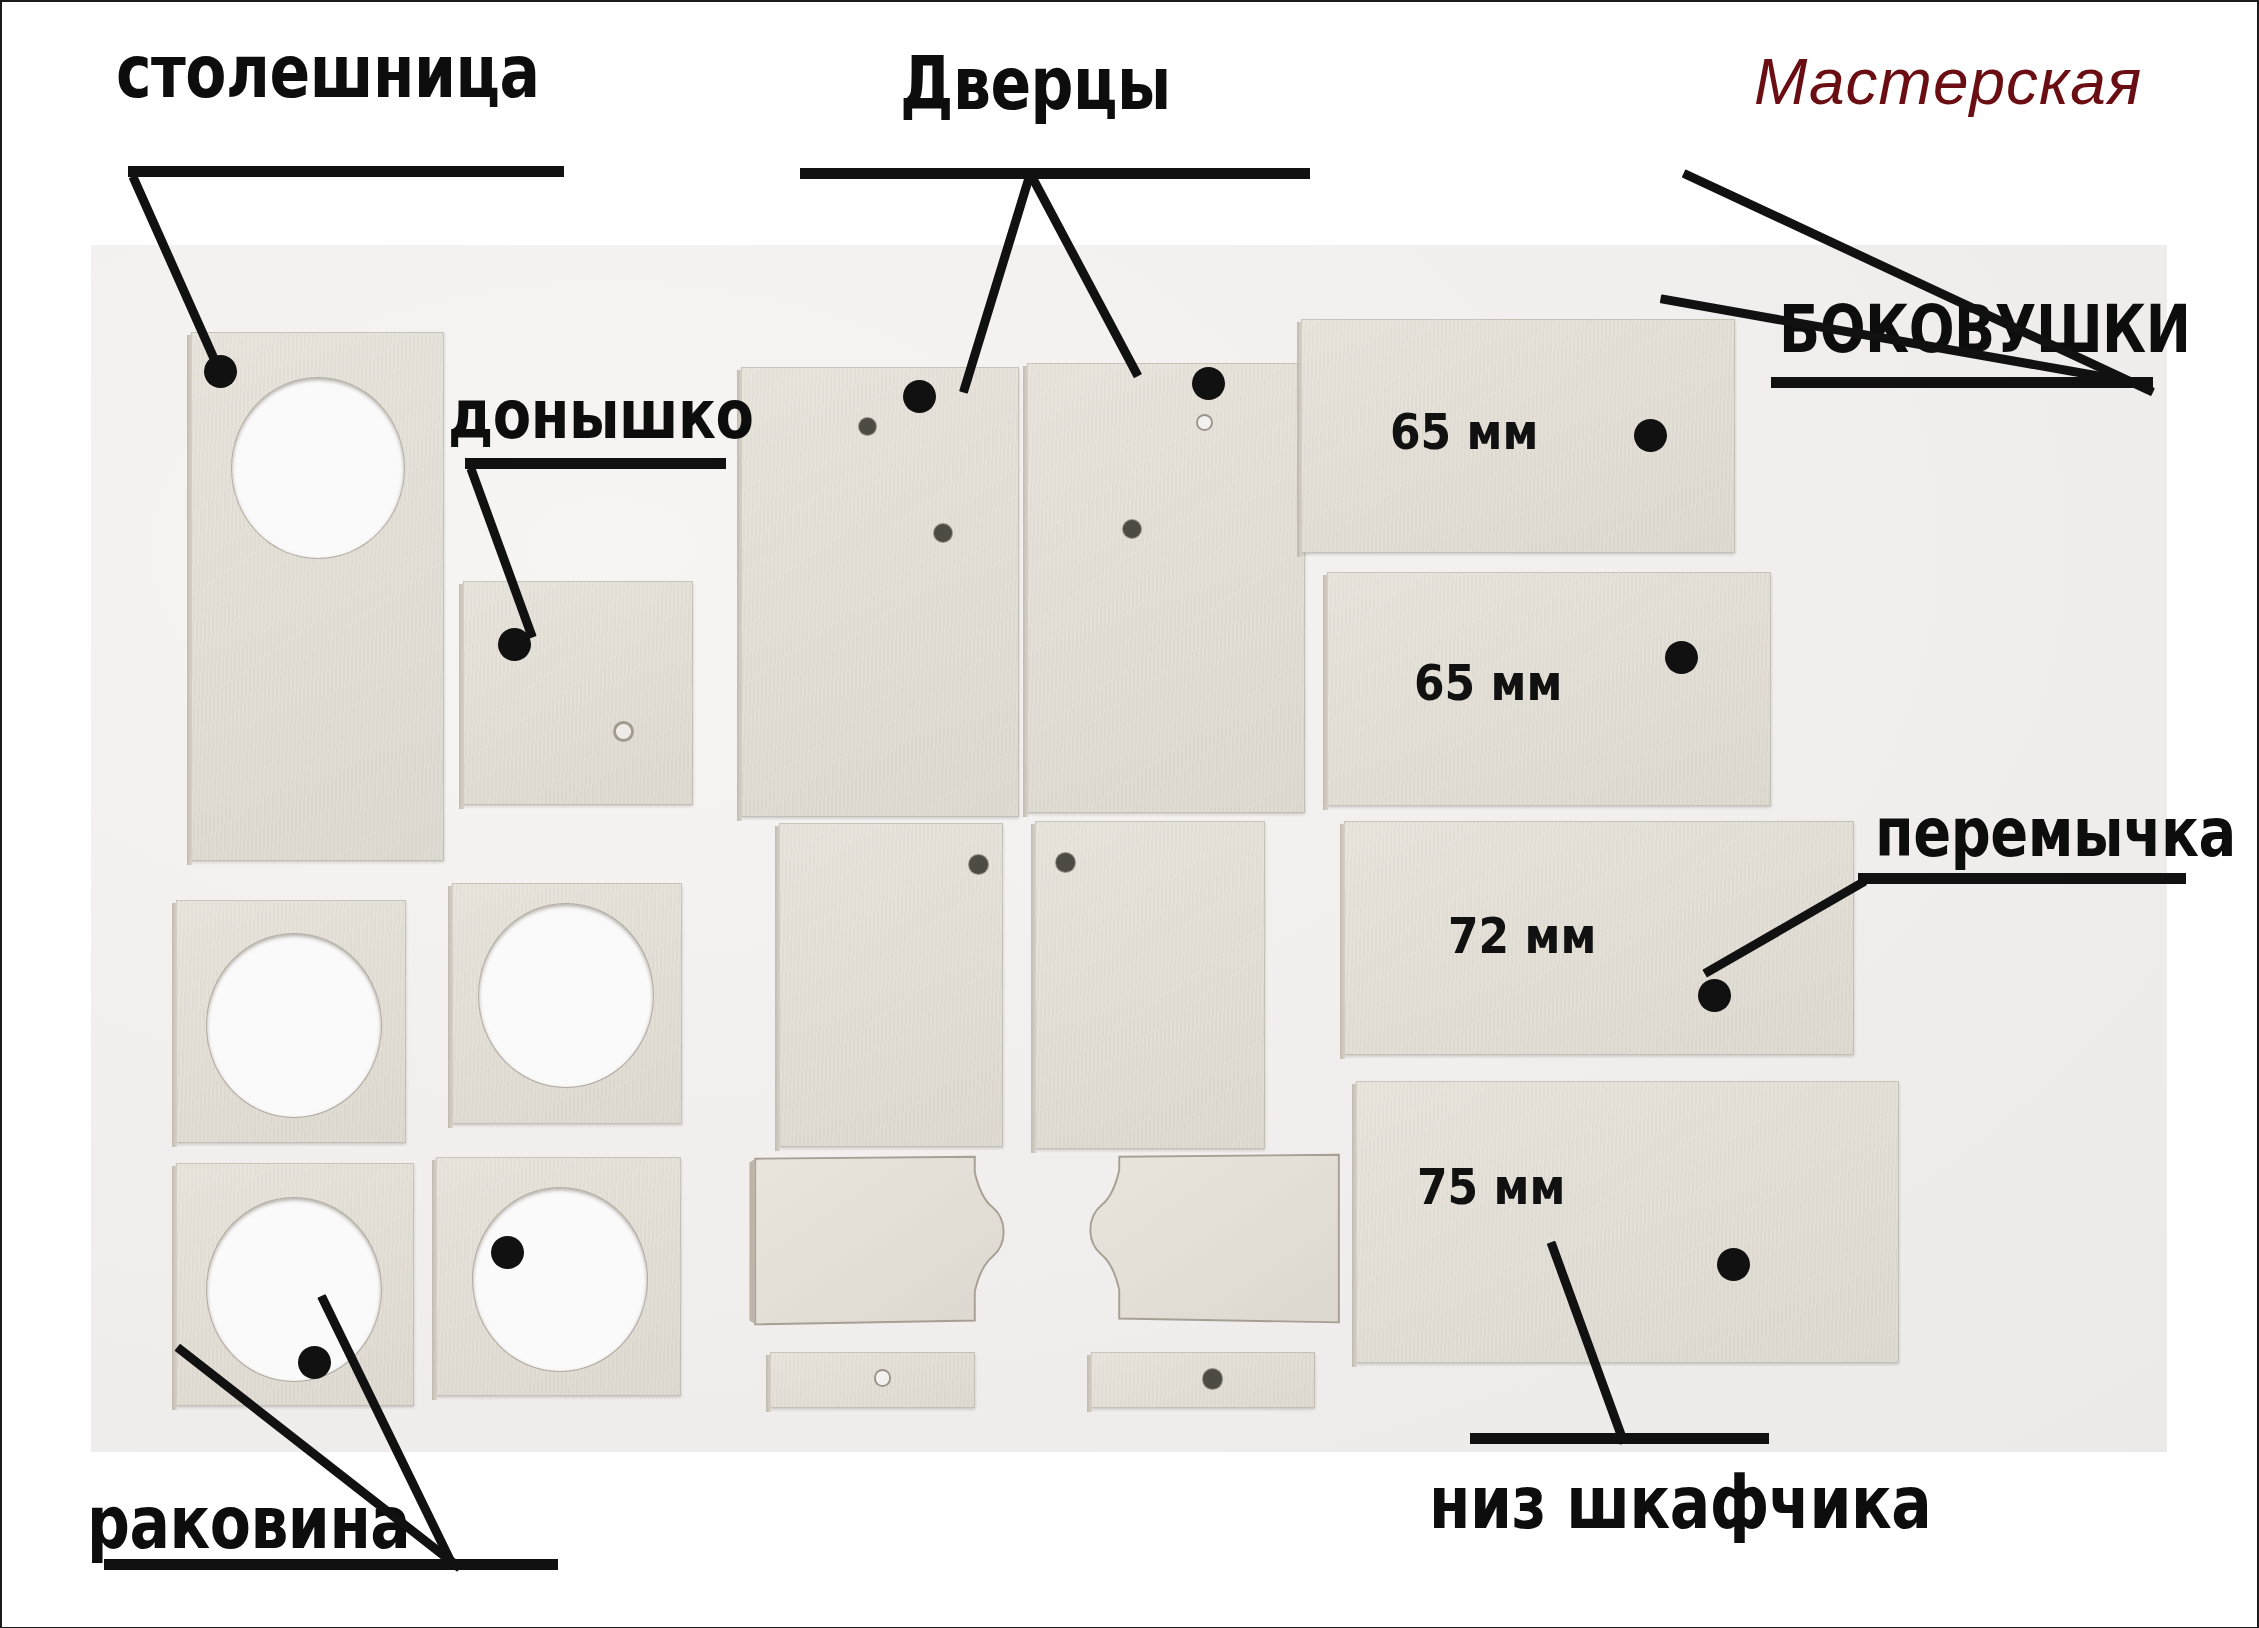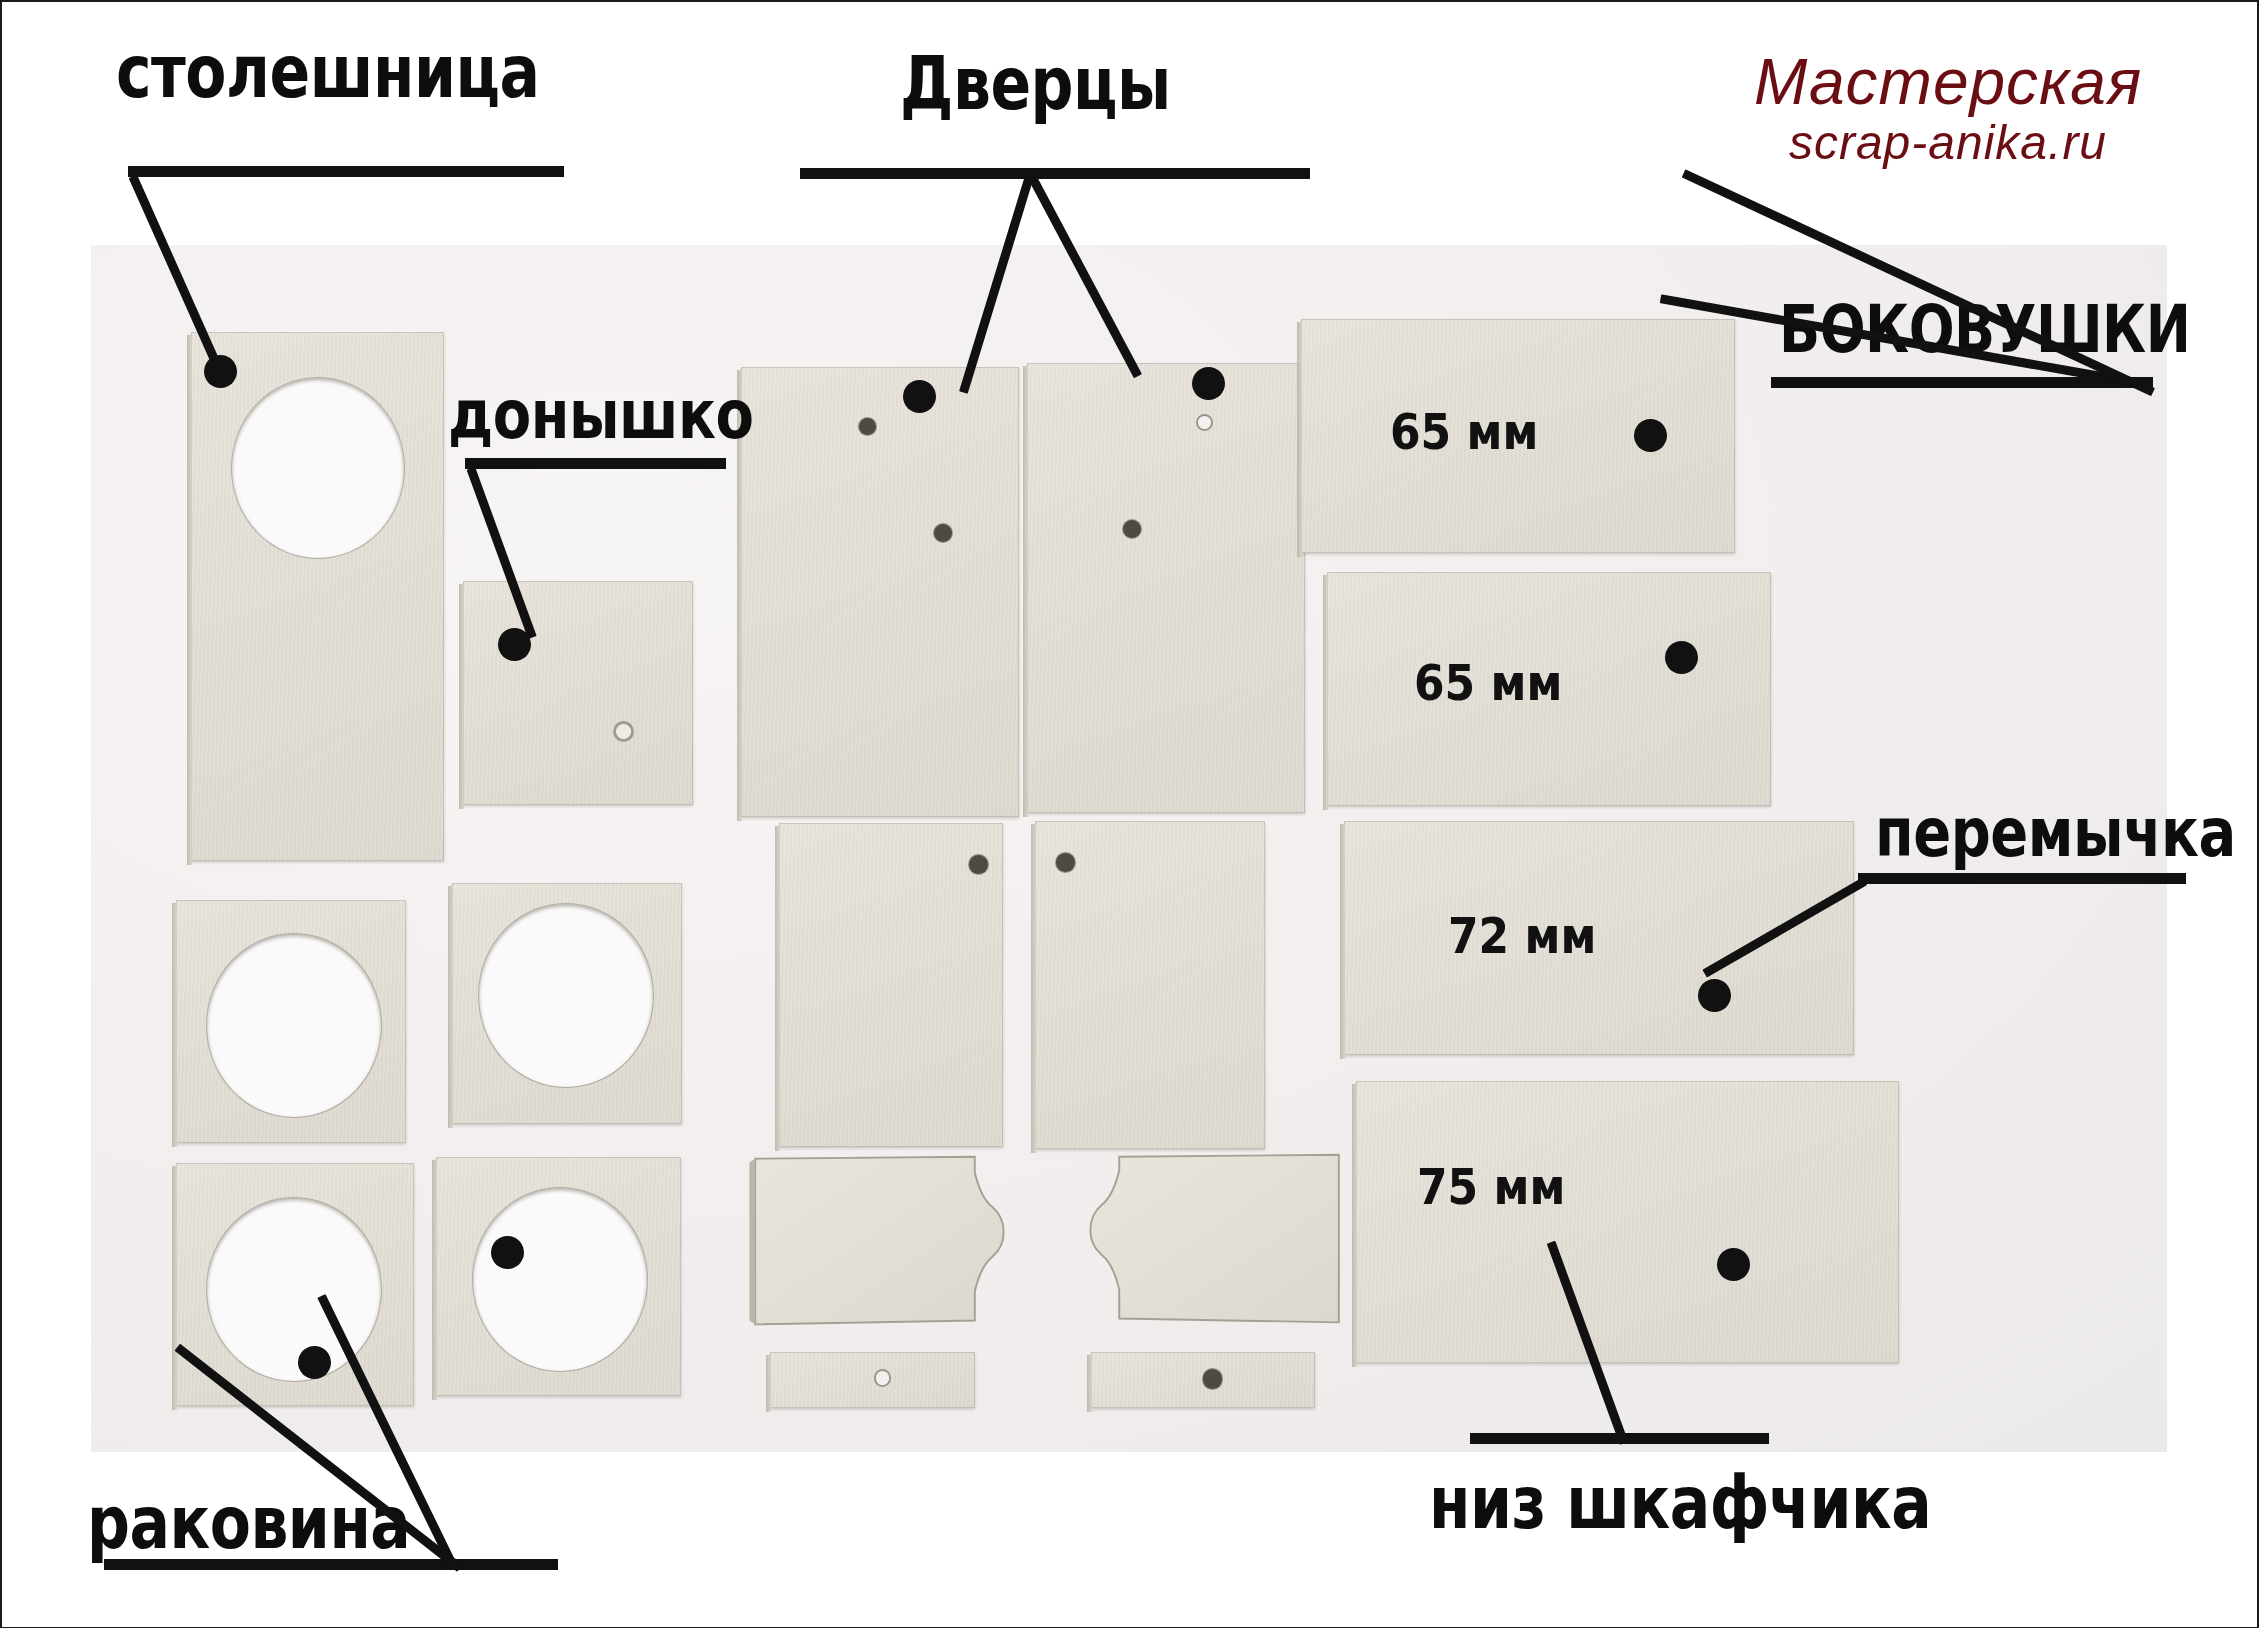--- a/index.html
+++ b/index.html
@@ -128,21 +128,20 @@
 </style>
 </head>
 <body>
 
 <div id="page">
 
   <div id="photo"></div>
 
   <div id="watermark">
     <div id="wm1">Мастерская</div>
-    <div id="wm2">scrap-anika.ru</div>
   </div>
 
   <div class="piece" style="left:189px; top:330px; width:253px; height:529px;">
     <div class="hole-circle" style="left:41px; top:46px; width:172px; height:180px;"></div>
   </div>
 
   <div class="piece" style="left:461px; top:579px; width:230px; height:224px;">
     <div class="hole-dot" style="left:150px; top:140px; width:21px; height:21px; background:#efece8; box-shadow:inset 0 0 0 2.9px #a39a8e;"></div>
   </div>
 

